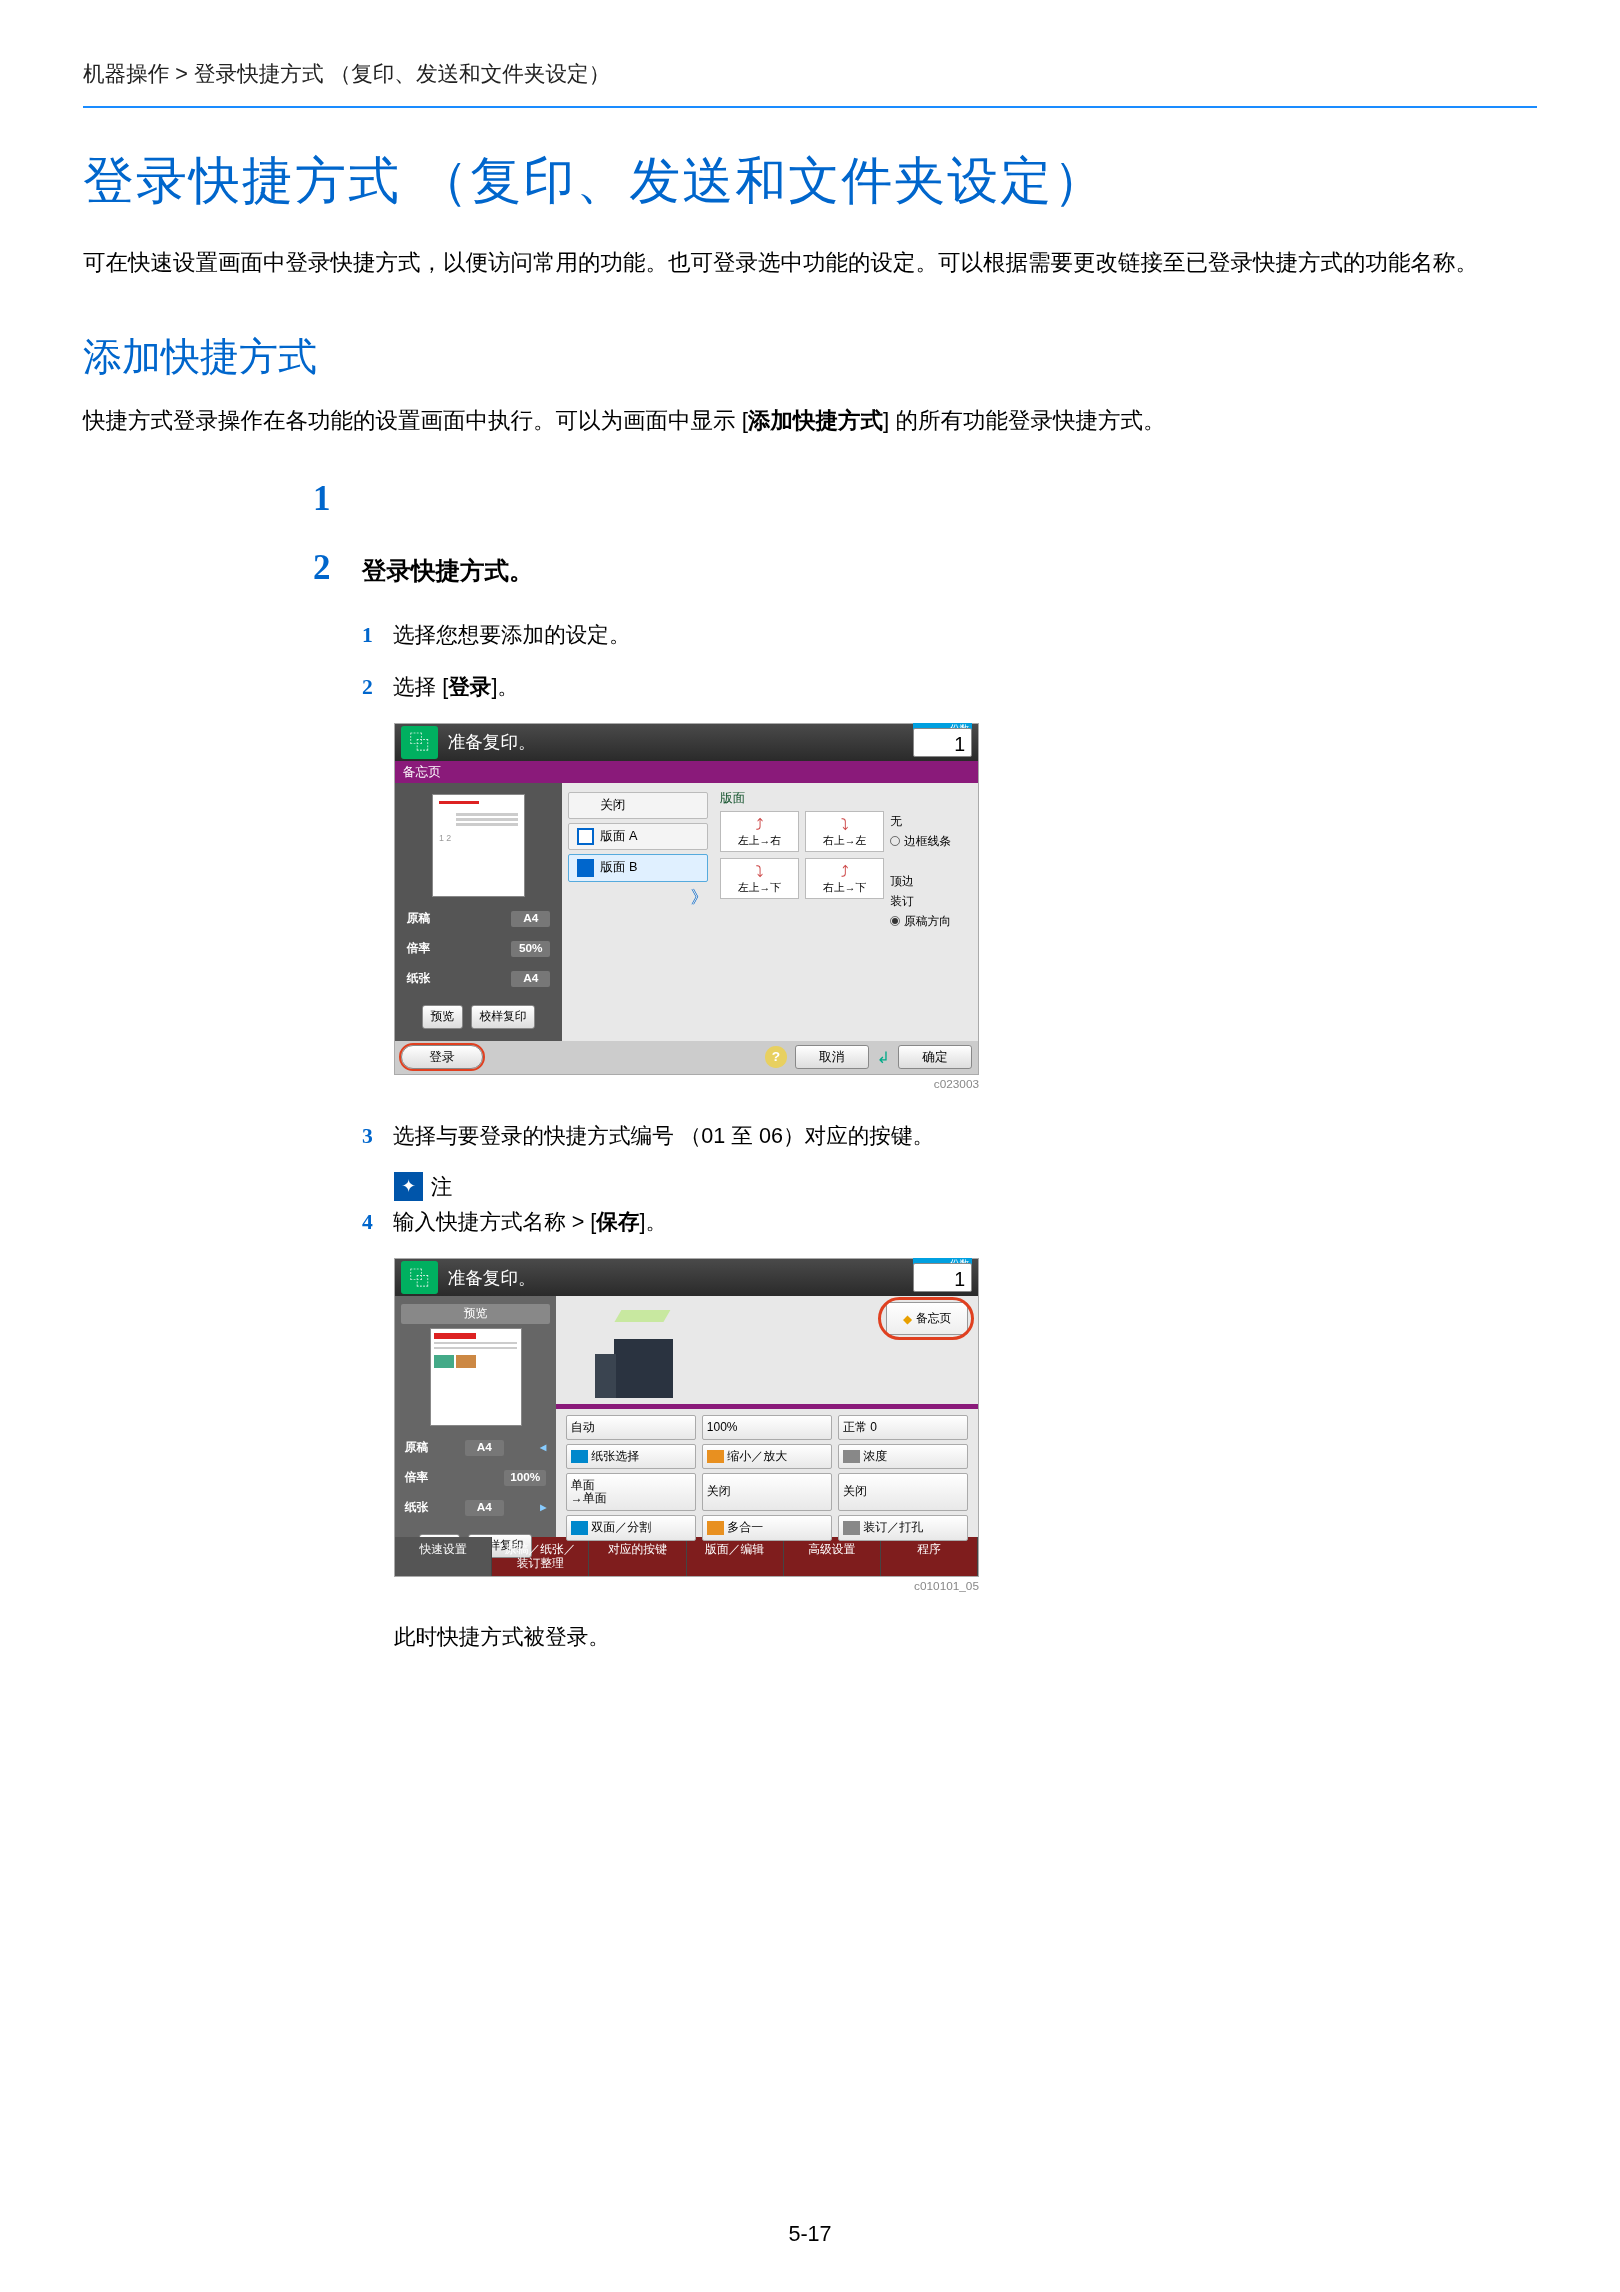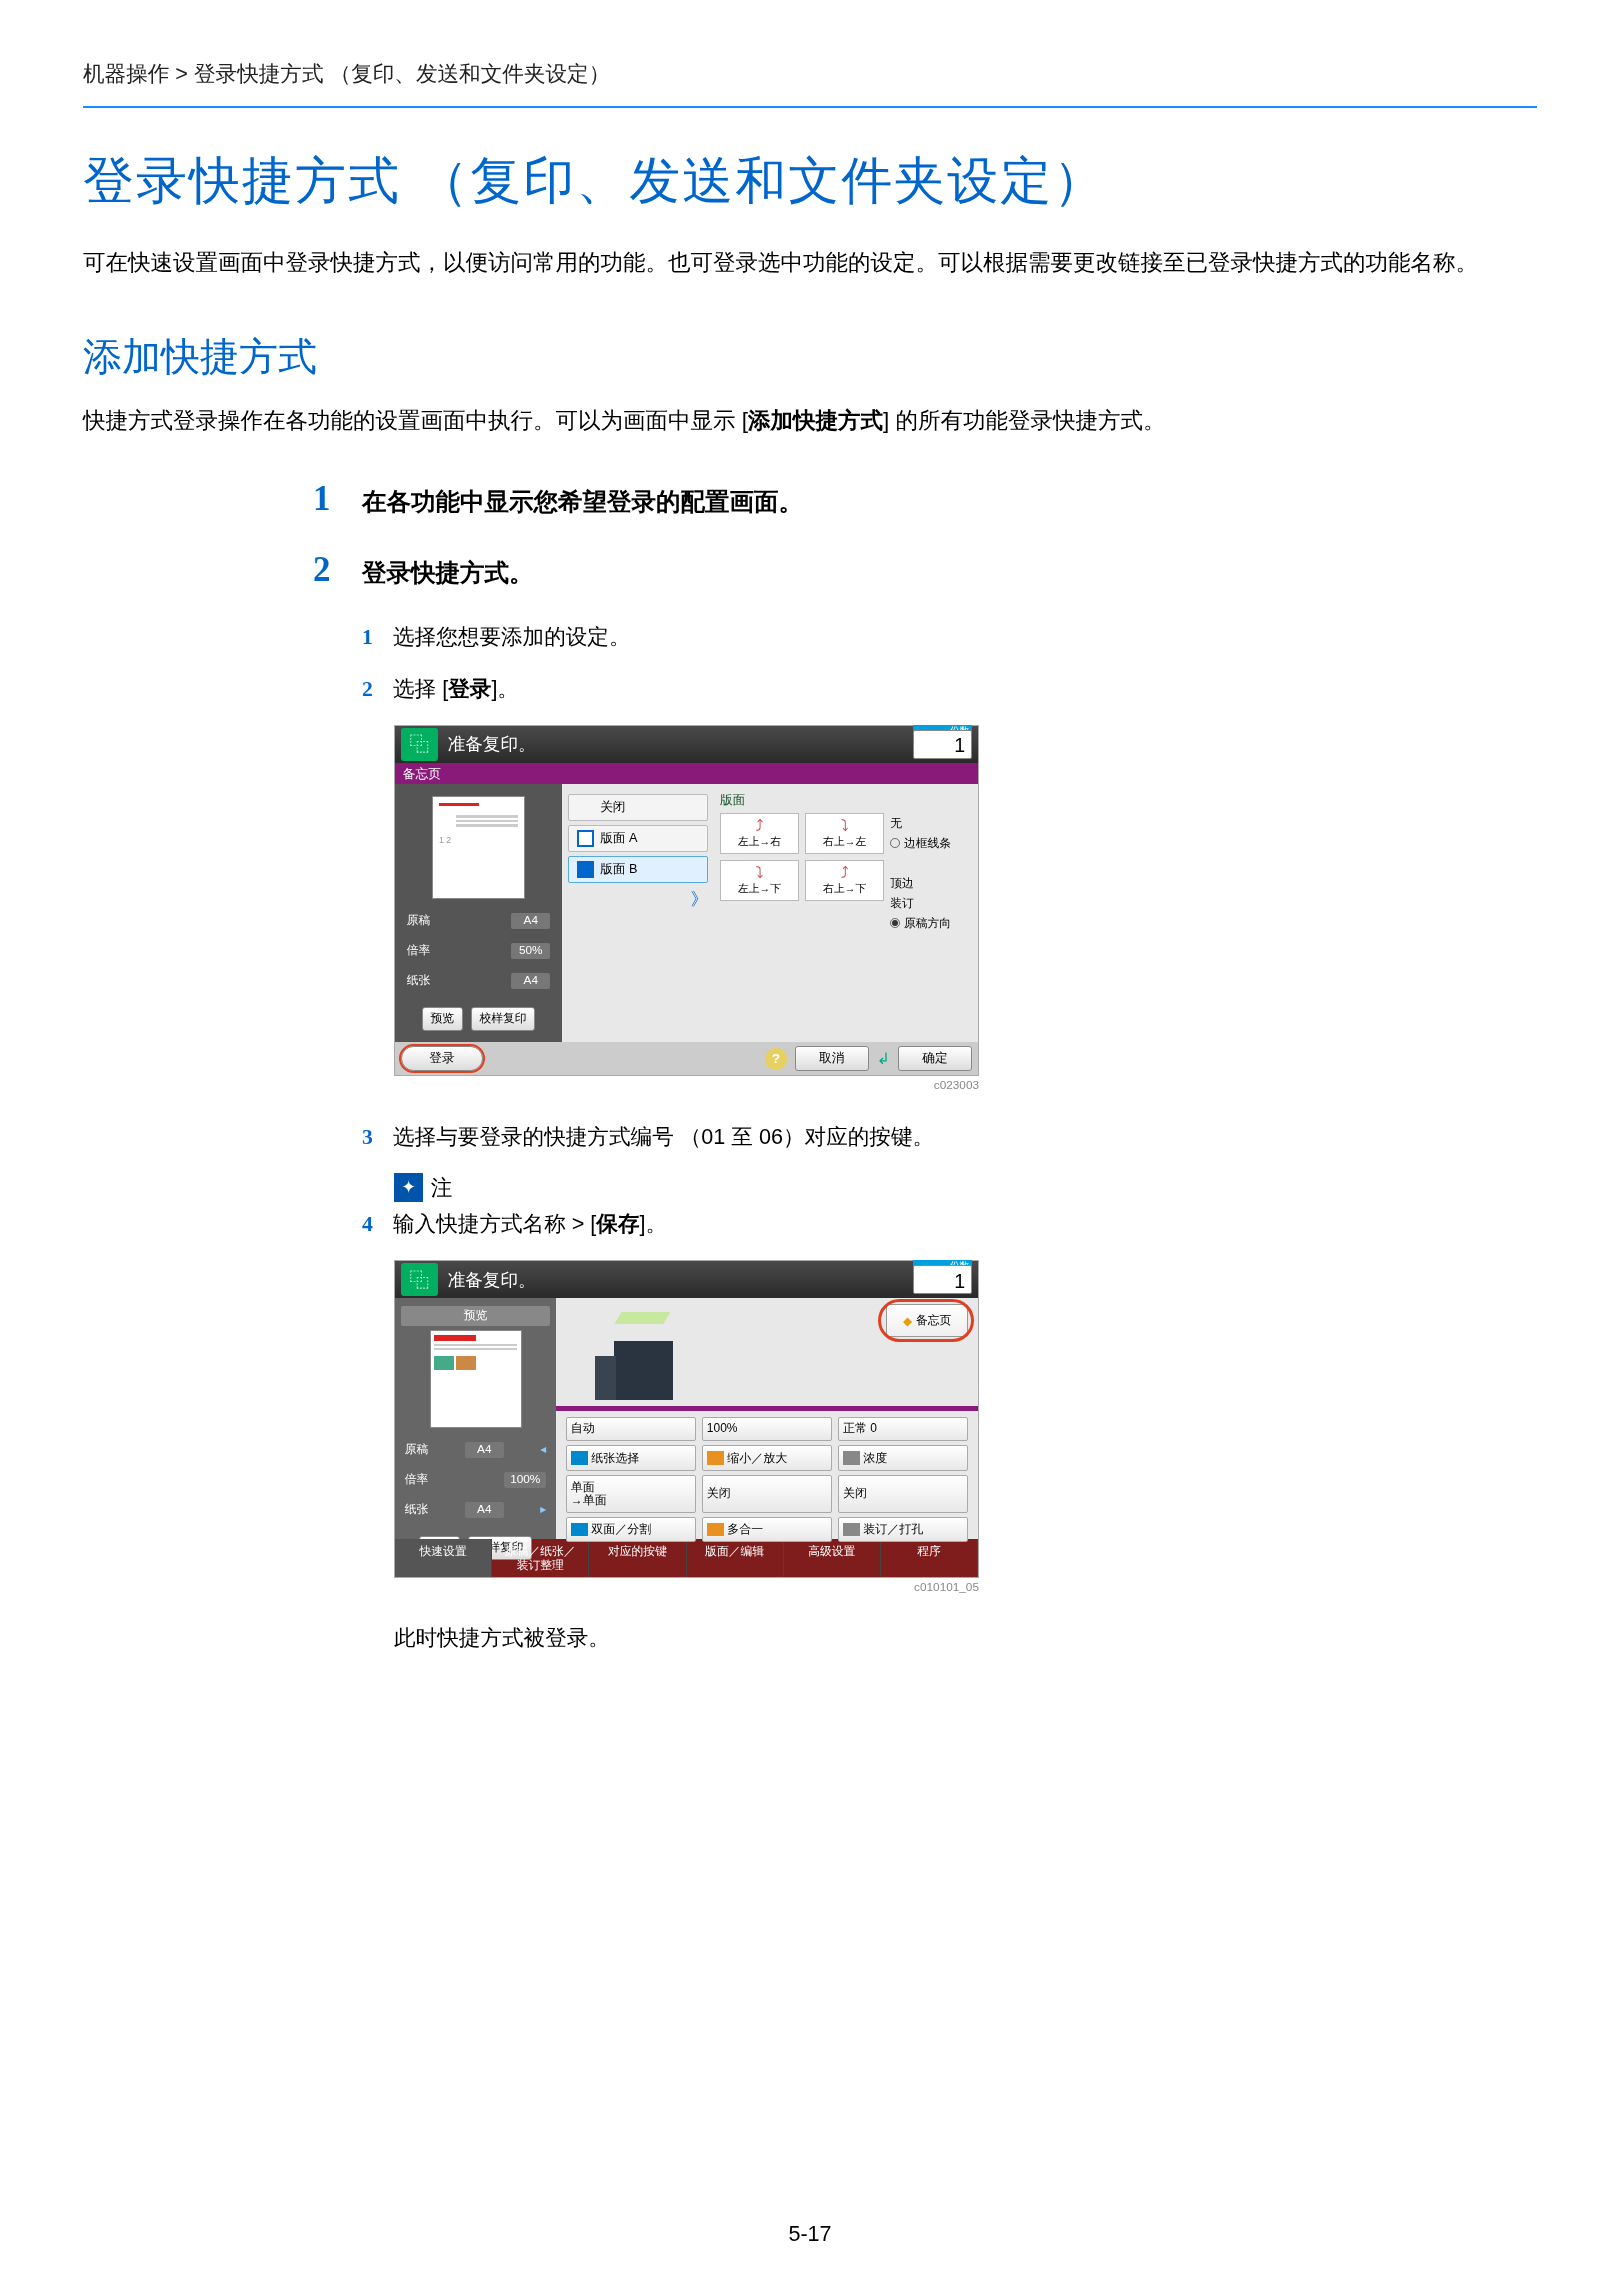--- a/index.html
+++ b/index.html
@@ -149,21 +149,21 @@
     margin: 3.9px auto 9.8px auto;
     padding: 5.9px;
   }
   .preview-img .lines {
     border-top: 3.9px solid #d22;
     height: 9.8px; width: 50%;
   }
   .preview-img .greyline {
     height: 2.9px; background: #ccc; margin: 2px 0 2px 17.6px;
   }
-  .info-row { display: flex; justify-content: space-between; font-size: 11.8px; margin: 14px 0; padding: 0 3.9px;}
+  .info-row { display: flex; justify-content: space-between; font-size: 11.8px; margin: 14px 0; padding: 0 3.9px; font-weight: bold;}
   .info-row .val { background: #777; padding: 0 5.9px; border-radius: 2px; min-width: 39px; text-align: center;}
   .btn-small {
     display: inline-block;
     background: linear-gradient(#fff,#ddd);
     color: #000;
     border: 1px solid #888;
     border-radius: 2.9px;
     padding: 2.9px 7.8px;
     font-size: 11.8px;
     margin: 3.9px 2px;
@@ -334,21 +334,20 @@
 <h1>登录快捷方式 （复印、发送和文件夹设定）</h1>
 <p class="intro">可在快速设置画面中登录快捷方式，以便访问常用的功能。也可登录选中功能的设定。可以根据需要更改链接至已登录快捷方式的功能名称。</p>
 
 <h2>添加快捷方式</h2>
 <p class="sub-intro">
   <span>快捷方式登录操作在各功能的设置画面中执行。可以为画面中显示 [</span><b>添加快捷方式</b><span>] 的所有功能登录快捷方式。</span>
 </p>
 
 <div class="step-block">
   <div class="step-num">1</div>
-  <div class="step-title">在各功能中显示您希望登录的配置画面。</div>
 </div>
 
 <div class="step-block">
   <div class="step-num">2</div>
   <div class="step-title">登录快捷方式。</div>
 </div>
 
 <div class="sub-list">
   <div class="sub-item">
     <div class="sub-num">1</div>

